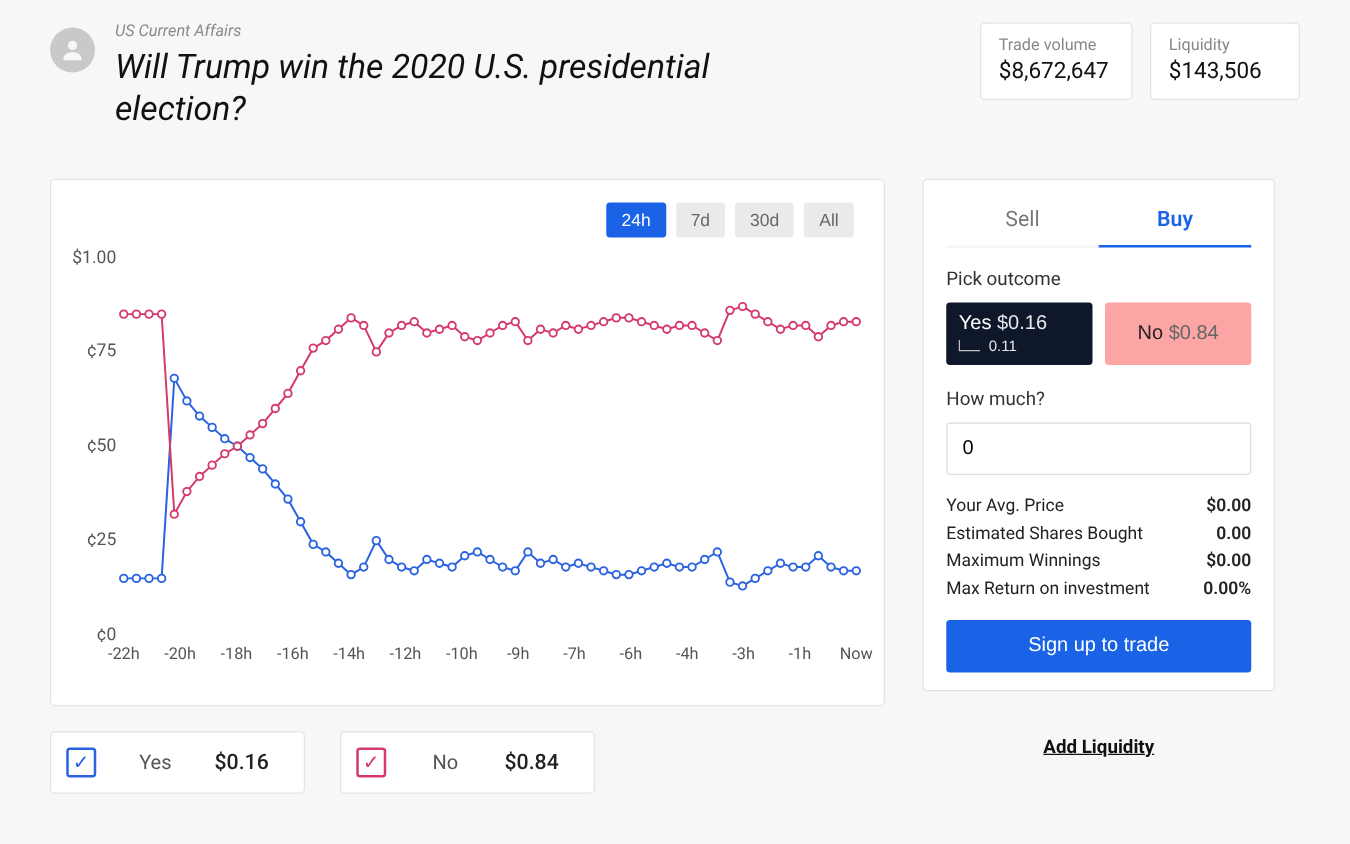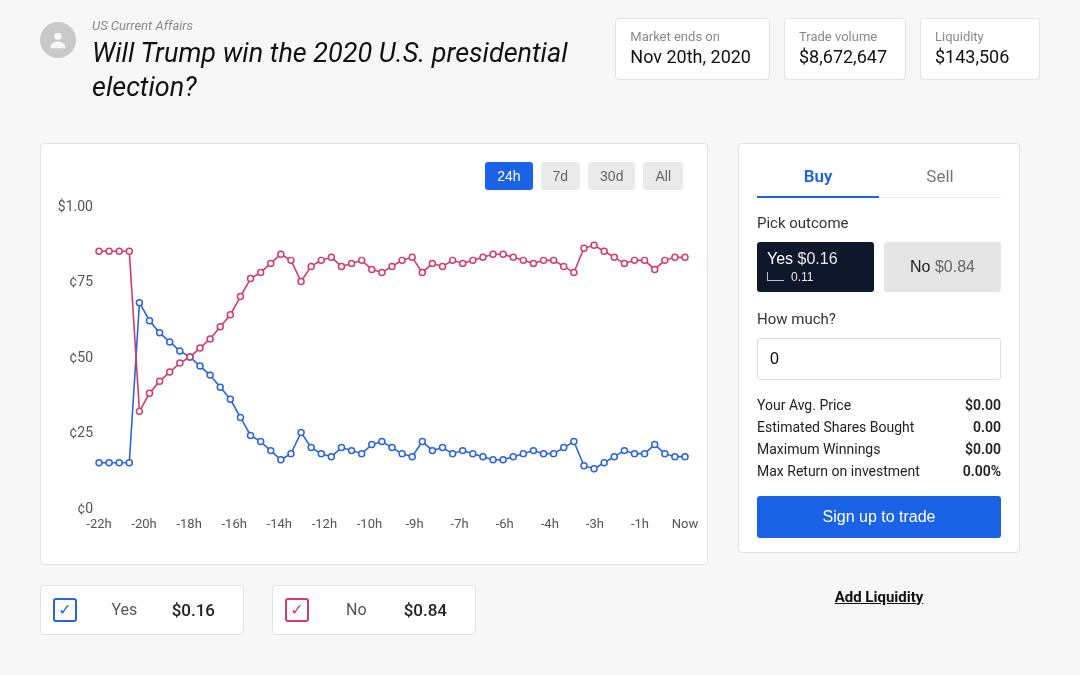--- a/index.html
+++ b/index.html
@@ -45,21 +45,21 @@
   .trade-tabs { display:flex; border-bottom: 1px solid #eee; margin-bottom: 16px; }
   .trade-tab { flex:1; text-align:center; padding: 10px 0; font-size: 17px; color:#777; cursor:pointer; }
   .trade-tab.active { color:#1b63e6; font-weight:600; border-bottom: 2px solid #1b63e6; margin-bottom:-1px;}
   .section-label { font-size: 15px; color:#333; margin: 8px 0 10px; }
   .outcome-row { display:flex; gap:10px; }
   .outcome-btn { flex:1; border-radius:3px; padding: 8px 10px; text-align:left; position:relative; cursor:pointer; border:none; min-height:48px;}
   .outcome-yes { background:#0f172a; color:#fff; }
   .outcome-yes .sub { font-size: 12px; opacity:.9; display:block; margin-top:2px; padding-left:24px; position:relative;}
   .outcome-yes .sub::before { content:""; position:absolute; left:0; top:2px; width:16px; height:8px; border-left:1px solid rgba(255,255,255,.8); border-bottom:1px solid rgba(255,255,255,.8);}
   .outcome-main { font-size: 16px; }
-  .outcome-no { background:#e5e5e5; color:#222; text-align:center; display:flex; align-items:center; justify-content:center; }
+  .outcome-no { background:#fca5a5; color:#222; text-align:center; display:flex; align-items:center; justify-content:center; }
   .amount-field { display:flex; border:1px solid #ddd; border-radius:3px; overflow:hidden; height:42px; align-items:center; }
   .amount-field input { flex:1; border:none; outline:none; font-size:16px; padding: 0 12px; background:transparent; }
   .amount-field .unit { padding: 0 14px; color:#444; font-size:15px; }
   .summary { margin-top: 14px; font-size: 14px; }
   .summary-row { display:flex; justify-content:space-between; padding: 3px 0; }
   .summary-row .val { font-weight:600; }
   .cta { margin-top: 14px; width:100%; background:#1b63e6; color:#fff; border:none; border-radius:3px; font-size:16px; padding: 12px 0; cursor:pointer; }
   .add-liq { text-align:center; margin-top: 34px; }
   .add-liq a { color:#111; font-weight:700; text-decoration: underline; font-size:15px; cursor:pointer;}
 </style>
@@ -73,24 +73,20 @@
       <svg viewBox="0 0 24 24">
           <circle cx="12" cy="8" r="4"></circle>
           <path d="M4 20c0-4 4-6 8-6s8 2 8 6v1H4z"></path>
         </svg>
     </div>
     <div class="title-block">
       <div class="category">US Current Affairs</div>
       <h1 class="title">Will Trump win the 2020 U.S. presidential election?</h1>
     </div>
     <div class="stats">
-      <div class="stat-box">
-        <div class="stat-label">Market ends on</div>
-        <div class="stat-value">Nov 20th, 2020</div>
-      </div>
       <div class="stat-box">
         <div class="stat-label">Trade volume</div>
         <div class="stat-value">$8,672,647</div>
       </div>
       <div class="stat-box">
         <div class="stat-label">Liquidity</div>
         <div class="stat-value">$143,506</div>
       </div>
     </div>
   </div>
@@ -264,22 +260,22 @@
           <div class="legend-check" id="legend-check-no" style="border-color: rgb(212, 59, 106); color: rgb(212, 59, 106);">✓</div>
           <span class="legend-label">No</span>
           <span class="legend-price">$0.84</span>
         </div>
       </div>
     </div>
 
     <div>
       <div class="trade-card">
         <div class="trade-tabs">
+          <div class="trade-tab">Sell</div>
           <div class="trade-tab active">Buy</div>
-          <div class="trade-tab">Sell</div>
         </div>
         <div class="section-label">Pick outcome</div>
         <div class="outcome-row">
           <button class="outcome-btn outcome-yes">
             <span class="outcome-main"><span>Yes</span> <span style="opacity:.9">$0.16</span></span>
             <span class="sub">0.11</span>
           </button>
           <button class="outcome-btn outcome-no">
             <span class="outcome-main"><span>No</span> <span style="color:#666">$0.84</span></span>
           </button>

